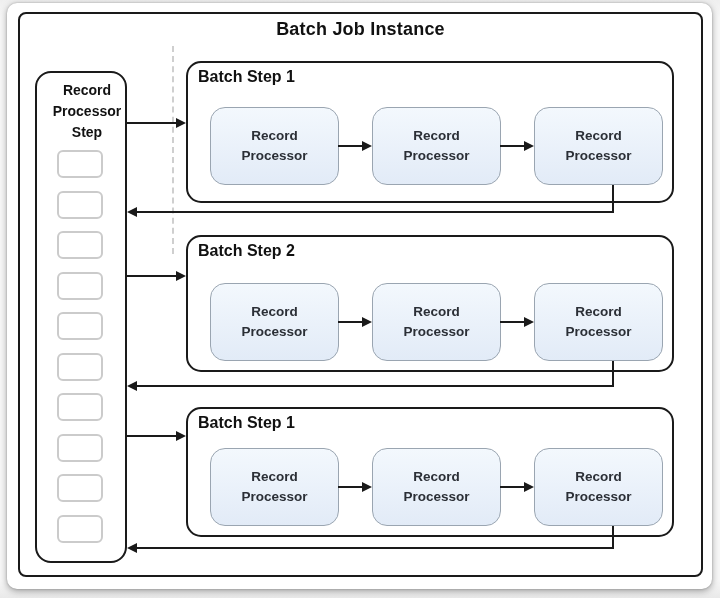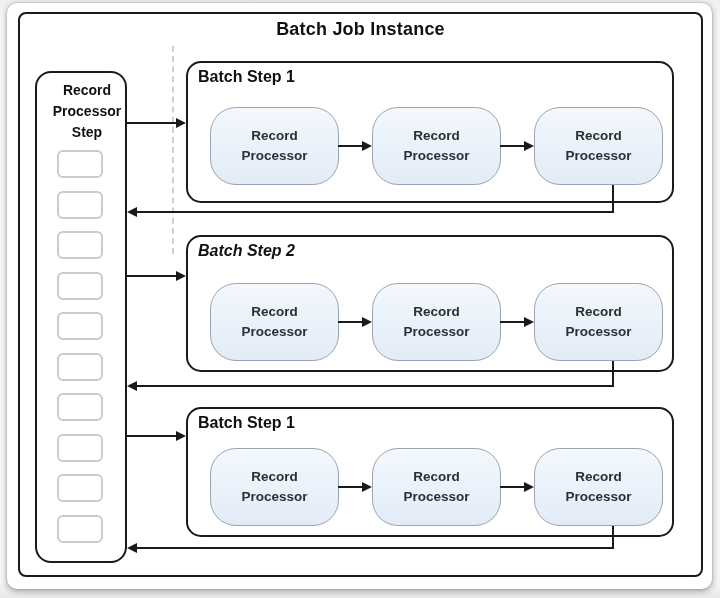--- a/index.html
+++ b/index.html
@@ -38,21 +38,21 @@
     border-radius:6px;box-sizing:border-box;
   }
   .step-box{
     position:absolute;border:2px solid var(--line);border-radius:15px;
     box-sizing:border-box;background:#fff;
   }
   .step-label{
     position:absolute;font-size:16px;font-weight:bold;color:#111;
   }
   .proc{
-    position:absolute;border:1.5px solid var(--pborder);border-radius:26px;
+    position:absolute;border:1.5px solid var(--pborder);border-radius:15px;
     box-sizing:border-box;
     background:linear-gradient(180deg,var(--pfill1) 0%,var(--pfill2) 100%);
     display:flex;align-items:center;justify-content:center;text-align:center;
     font-size:13.5px;font-weight:600;color:#2b2f36;line-height:20px;
     padding:0 16px;
   }
   .hline{position:absolute;height:2px;background:var(--line);}
   .vline{position:absolute;width:2px;background:var(--line);}
   .head-right{
     position:absolute;width:0;height:0;
@@ -98,21 +98,21 @@
       <div class="hline" style="left: 127px; top: 122px; width: 51px;"></div>
       <div class="head-right" style="left: 176px; top: 118px;"></div>
       <div class="hline" style="left: 338px; top: 145px; width: 24px;"></div>
       <div class="head-right" style="left: 362px; top: 141px;"></div>
       <div class="hline" style="left: 500px; top: 145px; width: 24px;"></div>
       <div class="head-right" style="left: 524px; top: 141px;"></div>
       <div class="vline" style="left: 612px; top: 185px; height: 28px;"></div>
       <div class="hline" style="left: 136px; top: 211px; width: 478px;"></div>
       <div class="head-left" style="left: 127px; top: 207px;"></div>
       <div class="step-box" style="left: 186px; top: 235px; width: 488px; height: 137px;"></div>
-      <div class="step-label" style="left: 198px; top: 242px; font-style: italic;">Batch Step 2</div>
+      <div class="step-label" style="left: 198px; top: 242px;">Batch Step 2</div>
       <div class="proc" style="left: 210px; top: 283px; width: 129px; height: 78px;">Record Processor</div>
       <div class="proc" style="left: 372px; top: 283px; width: 129px; height: 78px;">Record Processor</div>
       <div class="proc" style="left: 534px; top: 283px; width: 129px; height: 78px;">Record Processor</div>
       <div class="hline" style="left: 127px; top: 275px; width: 51px;"></div>
       <div class="head-right" style="left: 176px; top: 271px;"></div>
       <div class="hline" style="left: 338px; top: 321px; width: 24px;"></div>
       <div class="head-right" style="left: 362px; top: 317px;"></div>
       <div class="hline" style="left: 500px; top: 321px; width: 24px;"></div>
       <div class="head-right" style="left: 524px; top: 317px;"></div>
       <div class="vline" style="left: 612px; top: 361px; height: 26px;"></div>

